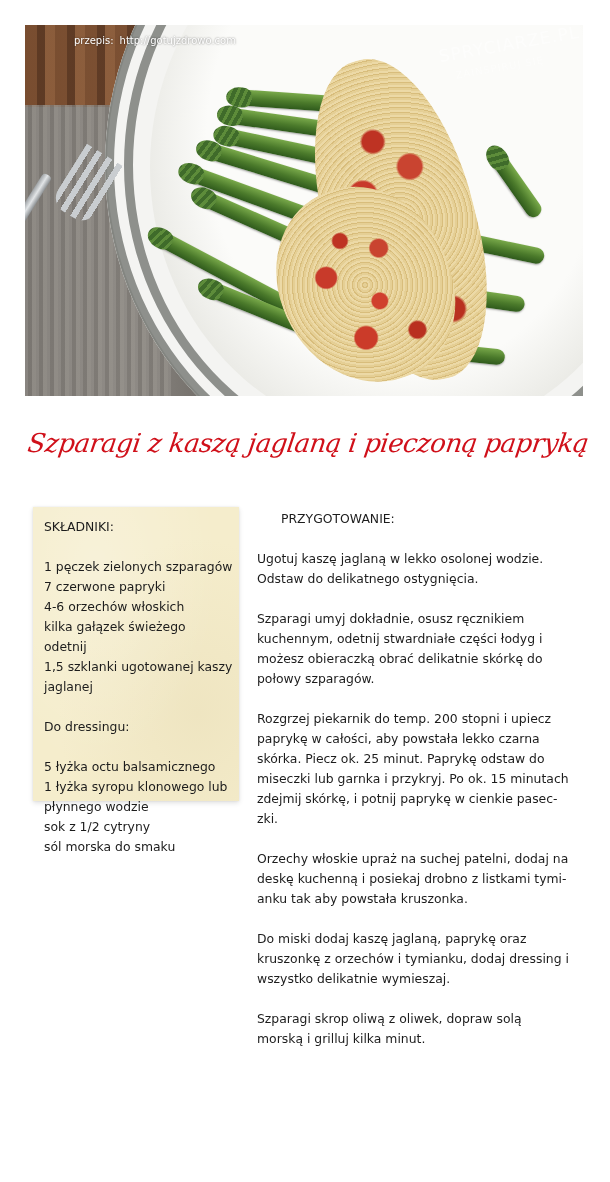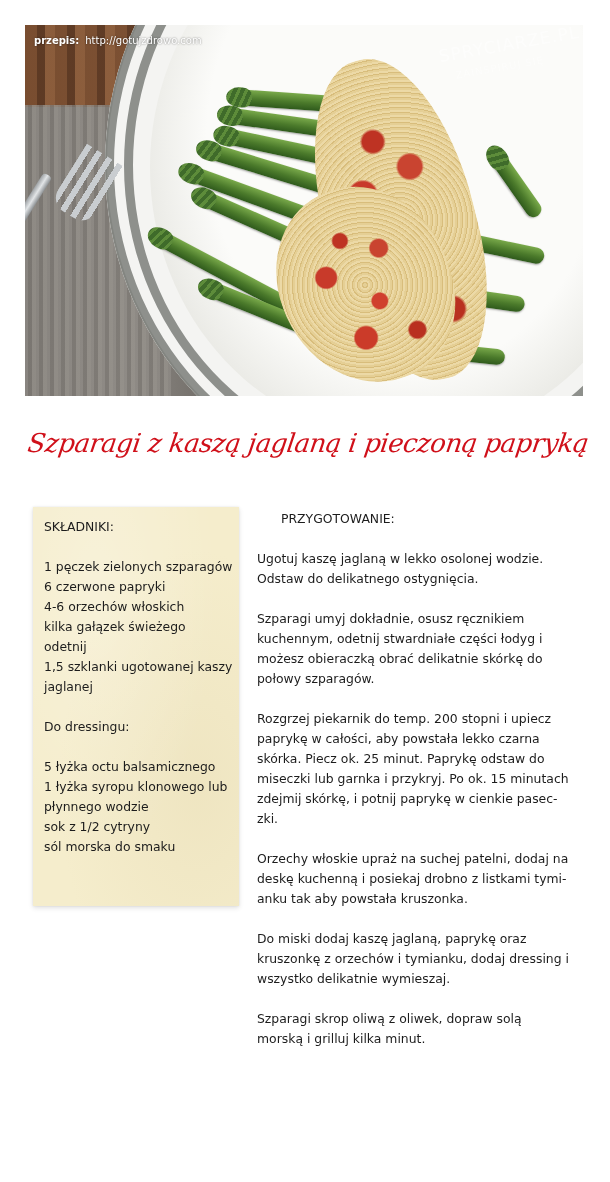--- a/index.html
+++ b/index.html
@@ -124,21 +124,21 @@
     .photo-credit {
       position: absolute;
       left: 34px;
       top: 35px;
       font-size: 10px;
       color: #ffffff;
       text-shadow: 0 0 2px rgba(0,0,0,0.55);
       font-family: "DejaVu Sans", sans-serif;
       white-space: nowrap;
     }
-    .photo-credit .label { font-weight: bold; margin-right: 6px; }
+    .photo-credit .label { font-weight: normal; margin-right: 6px; margin-left: 40px; }
     .watermark {
       position: absolute;
       left: 438px;
       top: 34px;
       font-size: 17px;
       letter-spacing: 1px;
       color: rgba(255,255,255,0.55);
       transform: rotate(-10deg);
       font-family: "DejaVu Sans", sans-serif;
       white-space: nowrap;
@@ -169,21 +169,21 @@
       transform: skewX(-8deg);
       transform-origin: left center;
     }
 
     
     .ingredients-box {
       position: absolute;
       left: 33px;
       top: 507px;
       width: 206px;
-      height: 399px;
+      height: 294px;
       box-sizing: border-box;
       padding: 10px 10px 0 11px;
       background:
         radial-gradient(ellipse at 30% 20%, rgba(255,255,255,0.25), transparent 60%),
         radial-gradient(ellipse at 80% 70%, rgba(220,205,160,0.25), transparent 60%),
         #f5edcc;
       box-shadow: 0 2px 5px rgba(0,0,0,0.12), 0 0 2px rgba(0,0,0,0.08);
       font-size: 12.4px;
       line-height: 20px;
       color: #1c1c1c;
@@ -248,21 +248,21 @@
 </div>
 <div class="watermark">SPRYCIARZE.PL</div>
 <div class="watermark-sub">ZAINSPIRUJ SIĘ</div>
 
 <h1 class="recipe-title" style="margin:0;font-weight:normal;">Szparagi z kaszą jaglaną i pieczoną papryką</h1>
 
 <div class="ingredients-box">
   <span class="line">SKŁADNIKI:</span>
   <span class="line"></span>
   <span class="line">1 pęczek zielonych szparagów</span>
-  <span class="line">6 czerwone papryki</span>
+  <span class="line">7 czerwone papryki</span>
   <span class="line">4-6 orzechów włoskich</span>
   <span class="line">kilka gałązek świeżego</span>
   <span class="line">odetnij</span>
   <span class="line">1,5 szklanki ugotowanej kaszy</span>
   <span class="line">jaglanej</span>
   <span class="line"></span>
   <span class="line">Do dressingu:</span>
   <span class="line"></span>
   <span class="line">5 łyżka octu balsamicznego</span>
   <span class="line">1 łyżka syropu klonowego lub</span>

